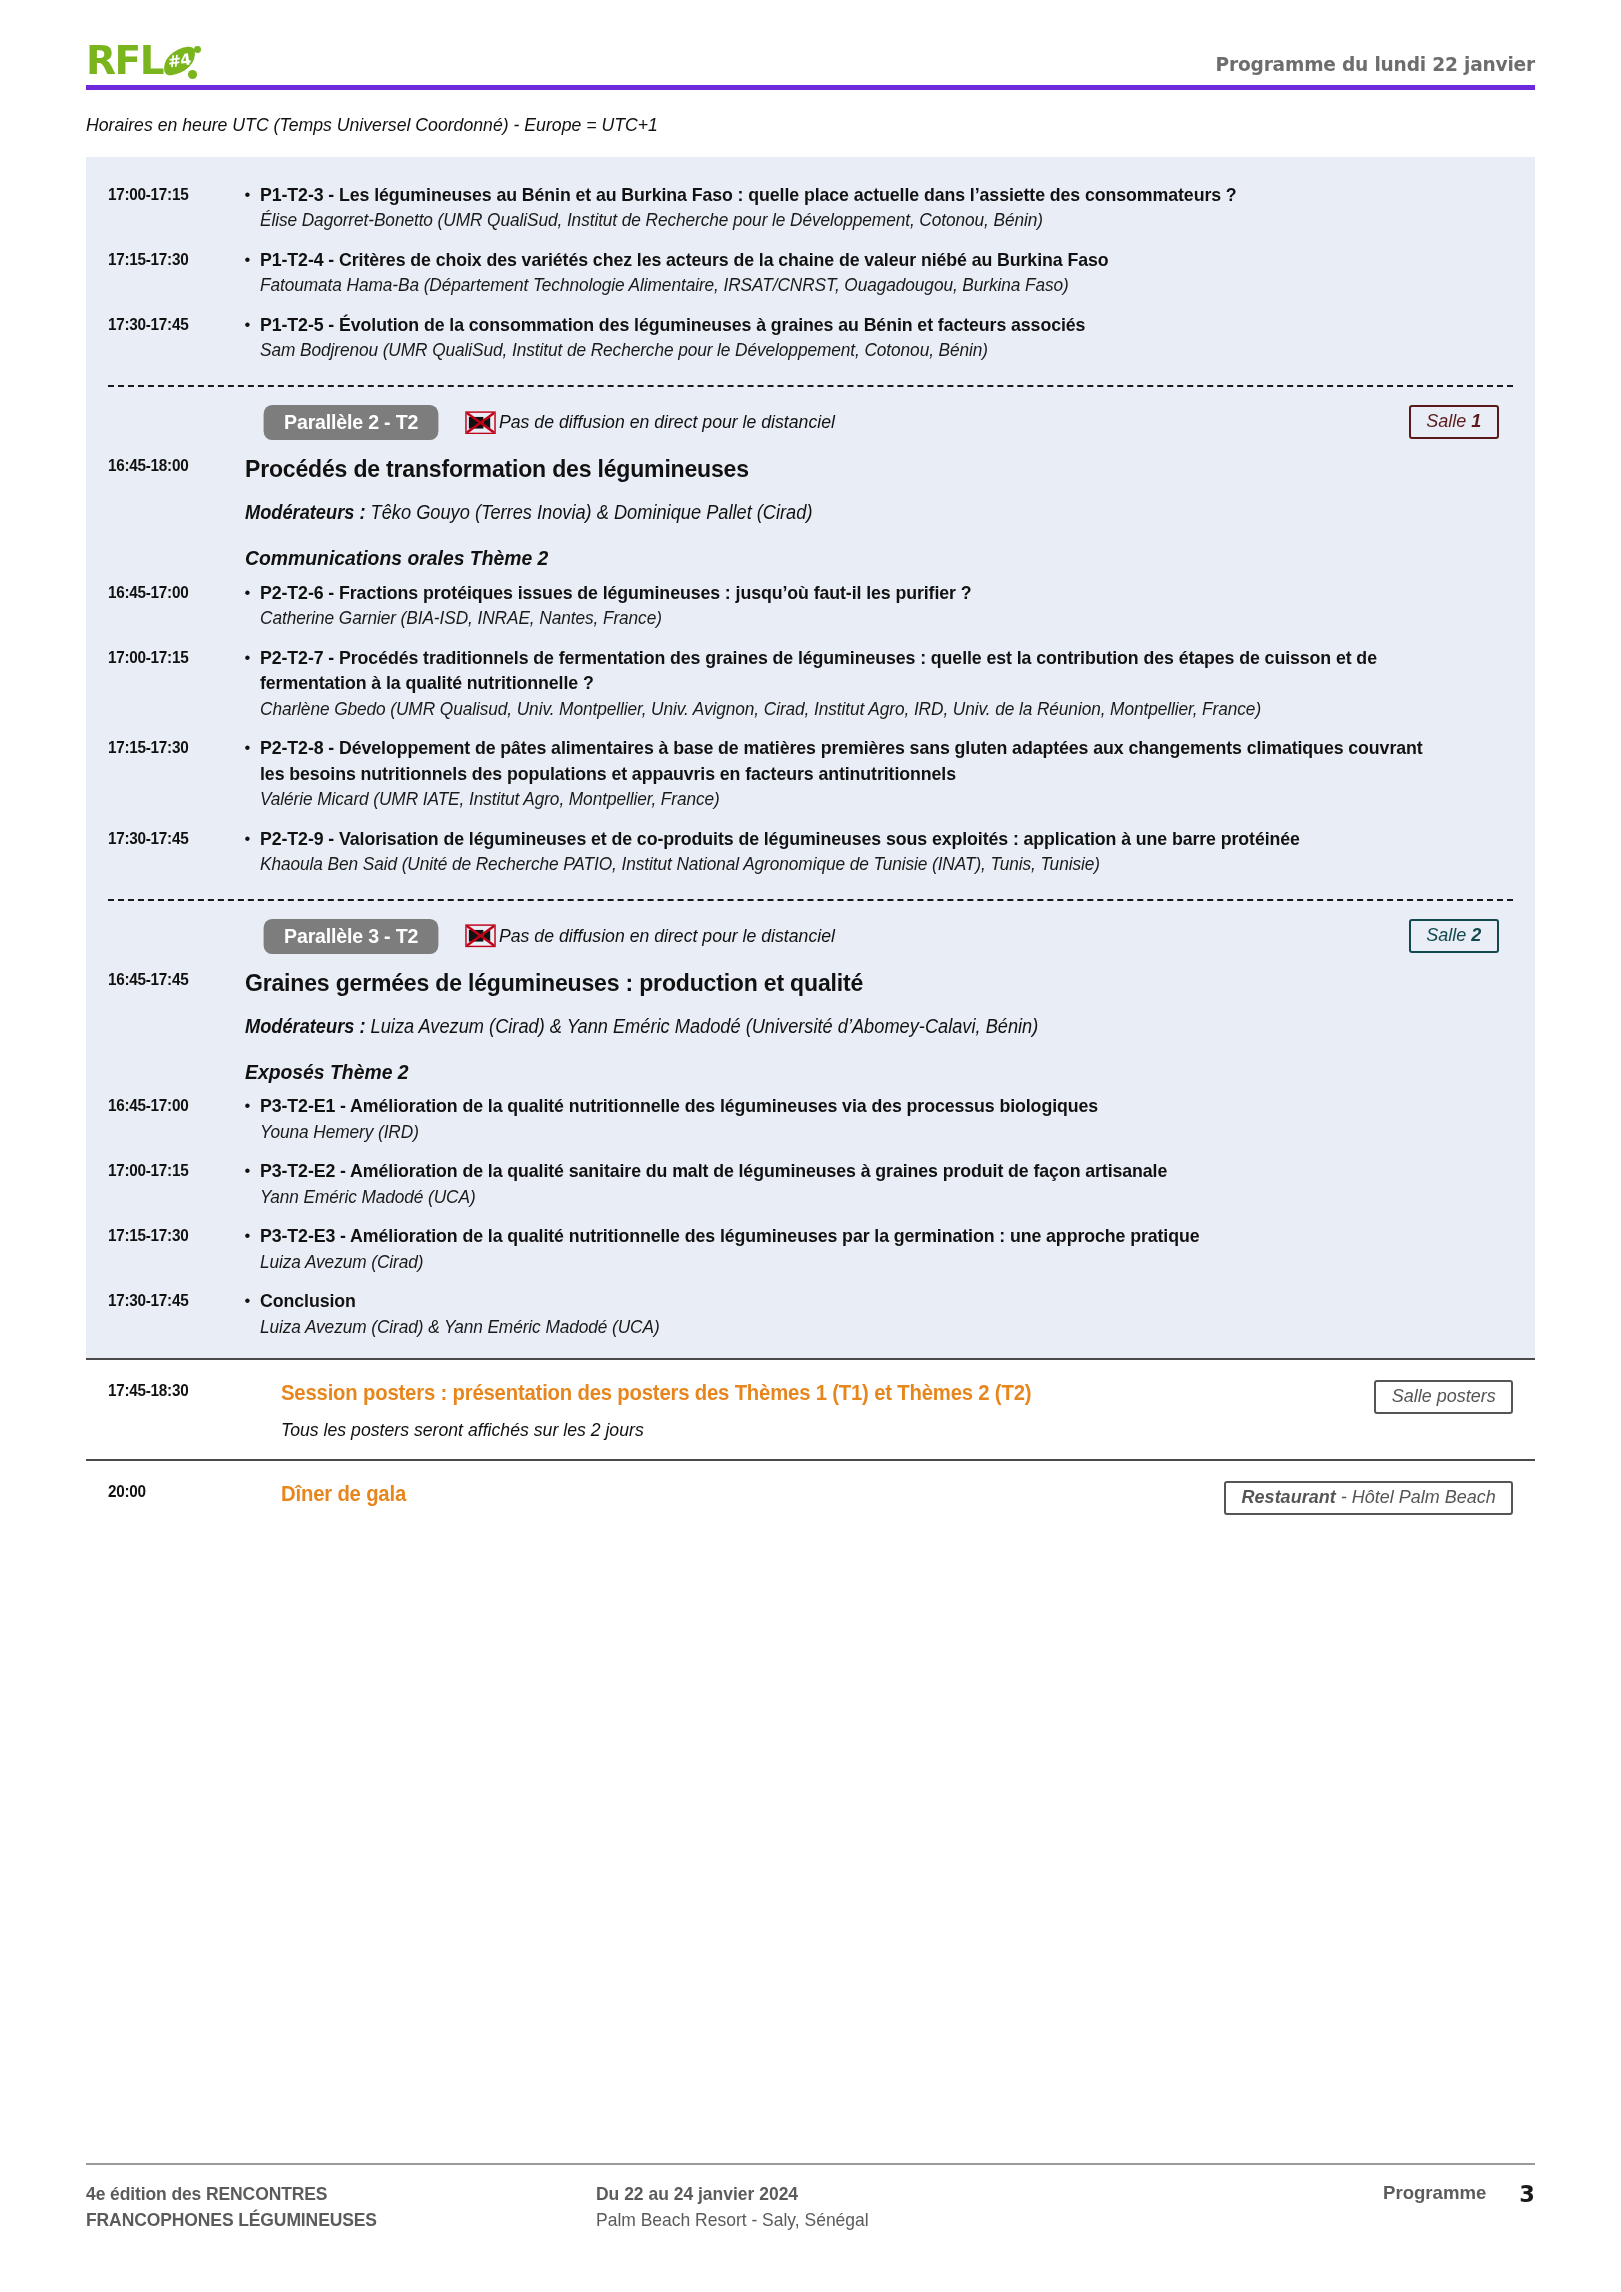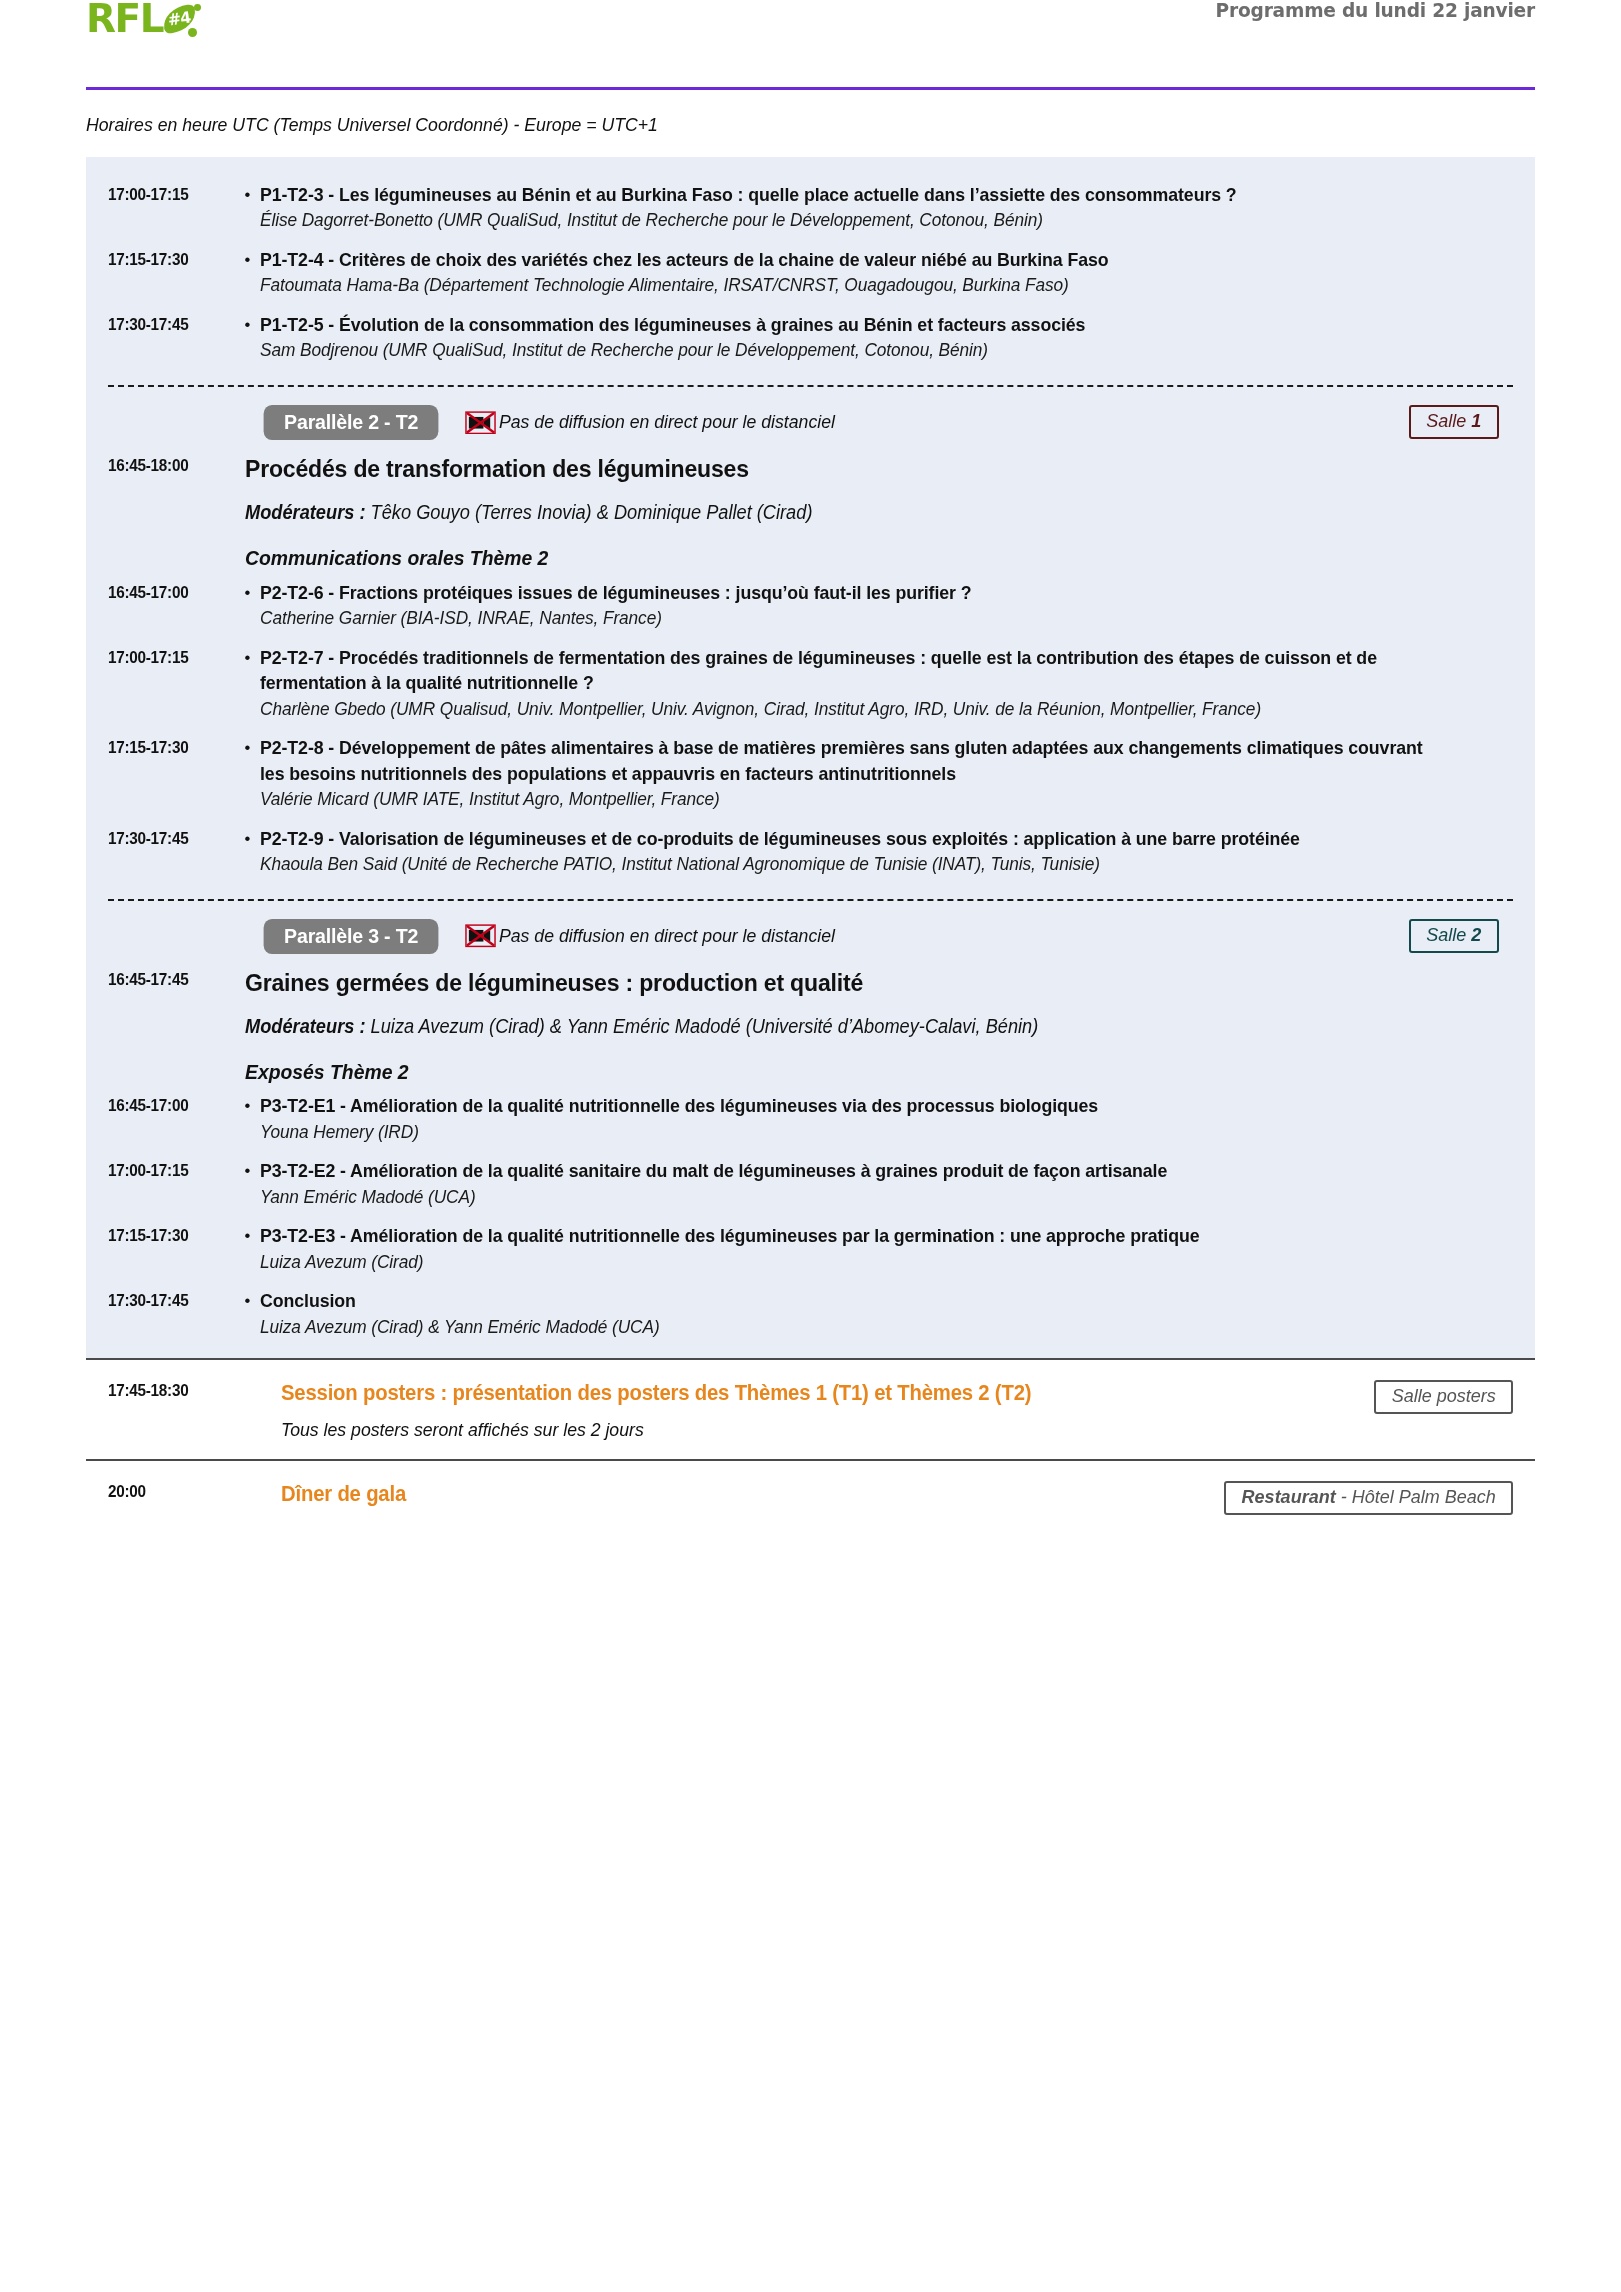--- a/index.html
+++ b/index.html
@@ -15,23 +15,23 @@
     height: 2293px;
     background: #ffffff;
     padding: 0 86px;
   }
 
   
   .header {
     position: relative;
     height: 90px;
     display: flex;
-    align-items: flex-start;
+    align-items: flex-end;
     justify-content: space-between;
-    border-bottom: 3px solid #6d28d9;
+    border-bottom: 5px solid #6d28d9;
     padding-bottom: 5.9px;
   }
   .logo { display: flex; align-items: flex-end; gap: 2px; }
   .logo-text {
     font-family: "DejaVu Sans", sans-serif;
     font-weight: bold;
     font-size: 39px;
     color: #7ab51d;
     letter-spacing: -1.5px;
     line-height: 0.95;
@@ -590,15 +590,30 @@
       <div class="time">20:00</div>
       <div class="flexgrow">
         <div class="orange-title">Dîner de gala</div>
       </div>
       <div class="row-right">
         <div class="salle-badge gray"><b>Restaurant</b><span> - Hôtel Palm Beach</span></div>
       </div>
     </div>
   </div>
 
+  <div class="footer-wrap">
+    <hr class="footer-rule">
+    <div class="footer">
+      <div class="footer-col-a">
+        <div>4e édition des RENCONTRES</div>
+        <div>FRANCOPHONES LÉGUMINEUSES</div>
+      </div>
+      <div class="footer-col-b">
+        <div class="bold">Du 22 au 24 janvier 2024</div>
+        <div>Palm Beach Resort - Saly, Sénégal</div>
+      </div>
+      <div class="footer-col-c">Programme</div>
+      <div class="footer-page">3</div>
+    </div>
+  </div>
 
 </div>
 
 
 </body></html>

